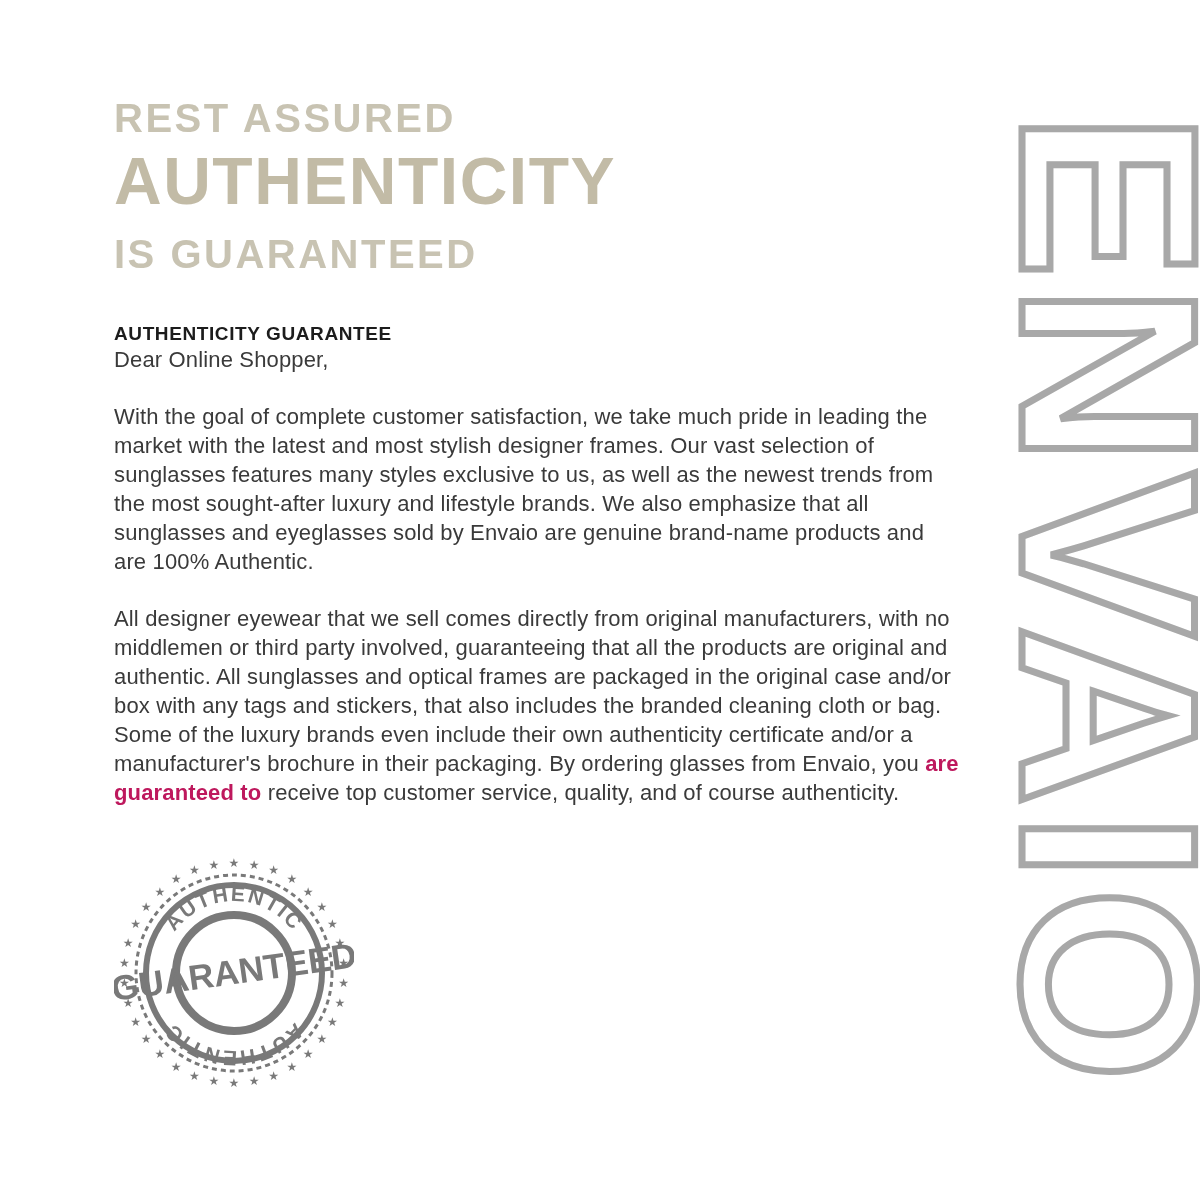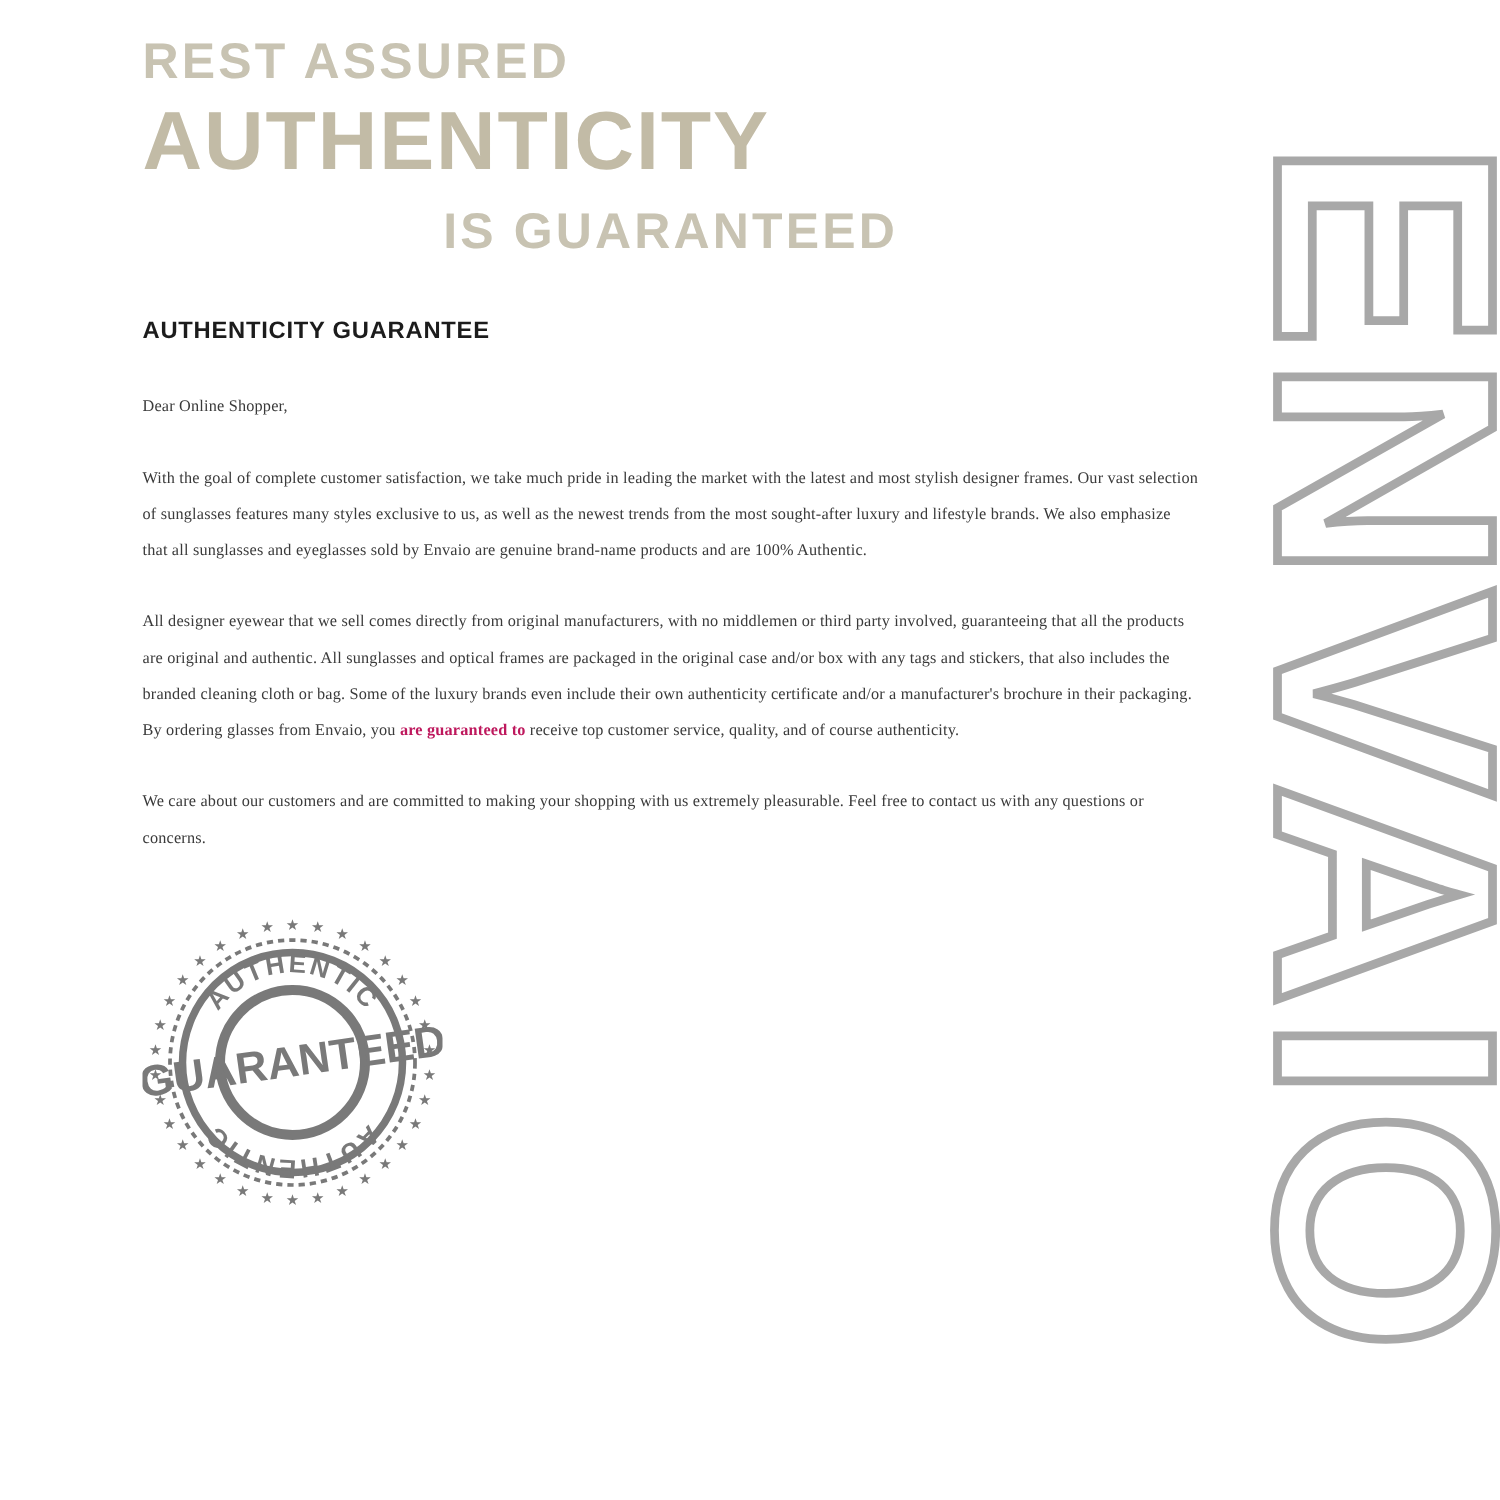--- a/index.html
+++ b/index.html
@@ -52,21 +52,21 @@
   
   .content {
     position: absolute;
     left: 114px;
     top: 0;
     width: 845px;
   }
 
   
   .hero {
-    padding-top: 28px;
+    padding-top: 97px;
   }
   .hero-line1 {
     font-size: 40px;
     font-weight: 700;
     letter-spacing: 2.5px;
     color: #c8c3b2;
     line-height: 1.08;
     margin: 0;
   }
   .hero-line2 {
@@ -77,40 +77,37 @@
     line-height: 1.08;
     margin: 6px 0 16px 0;
   }
   .hero-line3 {
     font-size: 40px;
     font-weight: 700;
     letter-spacing: 2.5px;
     color: #c8c3b2;
     line-height: 1.08;
     margin: 0;
-    text-align: center;
   }
 
   
   .section-title {
     margin: 46px 0 0 0;
     font-size: 19px;
     font-weight: 700;
     letter-spacing: 0.6px;
     color: #1c1c1c;
   }
 
   
   .body-copy {
-    margin-top: 34px;
     color: #3a3a3a;
-    font-size: 13px;
+    font-size: 22px;
     line-height: 29px;
     letter-spacing: 0.15px;
-    font-family: Liberation Serif, serif;
   }
   .body-copy p {
     margin: 0 0 28px 0;
   }
   .body-copy p:last-child {
     margin-bottom: 0;
   }
   .body-copy b {
     font-weight: 700;
     color: #be185d;
@@ -151,21 +148,20 @@
       <div class="hero-line2">AUTHENTICITY</div>
       <div class="hero-line3">IS GUARANTEED</div>
     </div>
 
     <h2 class="section-title">AUTHENTICITY GUARANTEE</h2>
 
     <div class="body-copy">
       <p>Dear Online Shopper,</p>
       <p>With the goal of complete customer satisfaction, we take much pride in leading the market with the latest and most stylish designer frames. Our vast selection of sunglasses features many styles exclusive to us, as well as the newest trends from the most sought-after luxury and lifestyle brands. We also emphasize that all sunglasses and eyeglasses sold by Envaio are genuine brand-name products and are 100% Authentic.</p>
       <p><span>All designer eyewear that we sell comes directly from original manufacturers, with no middlemen or third party involved, guaranteeing that all the products are original and authentic. All sunglasses and optical frames are packaged in the original case and/or box with any tags and stickers, that also includes the branded cleaning cloth or bag. Some of the luxury brands even include their own authenticity certificate and/or a manufacturer's brochure in their packaging. By ordering glasses from Envaio, you </span><b>are guaranteed to</b><span> receive top customer service, quality, and of course authenticity.</span></p>
-      <p>We care about our customers and are committed to making your shopping with us extremely pleasurable. Feel free to contact us with any questions or concerns.</p>
     </div>
 
     <div class="stamp-wrap">
       <svg width="240" height="240" viewBox="0 0 240 240" aria-hidden="true">
         <defs>
           <path id="arcTop" d="M 48,120 A 72,72 0 0 1 192,120"></path>
           <path id="arcBottom" d="M 198,120 A 78,78 0 0 1 42,120"></path>
           <clipPath id="stampClip">
 
             <rect x="0" y="0" width="240" height="240"></rect>

